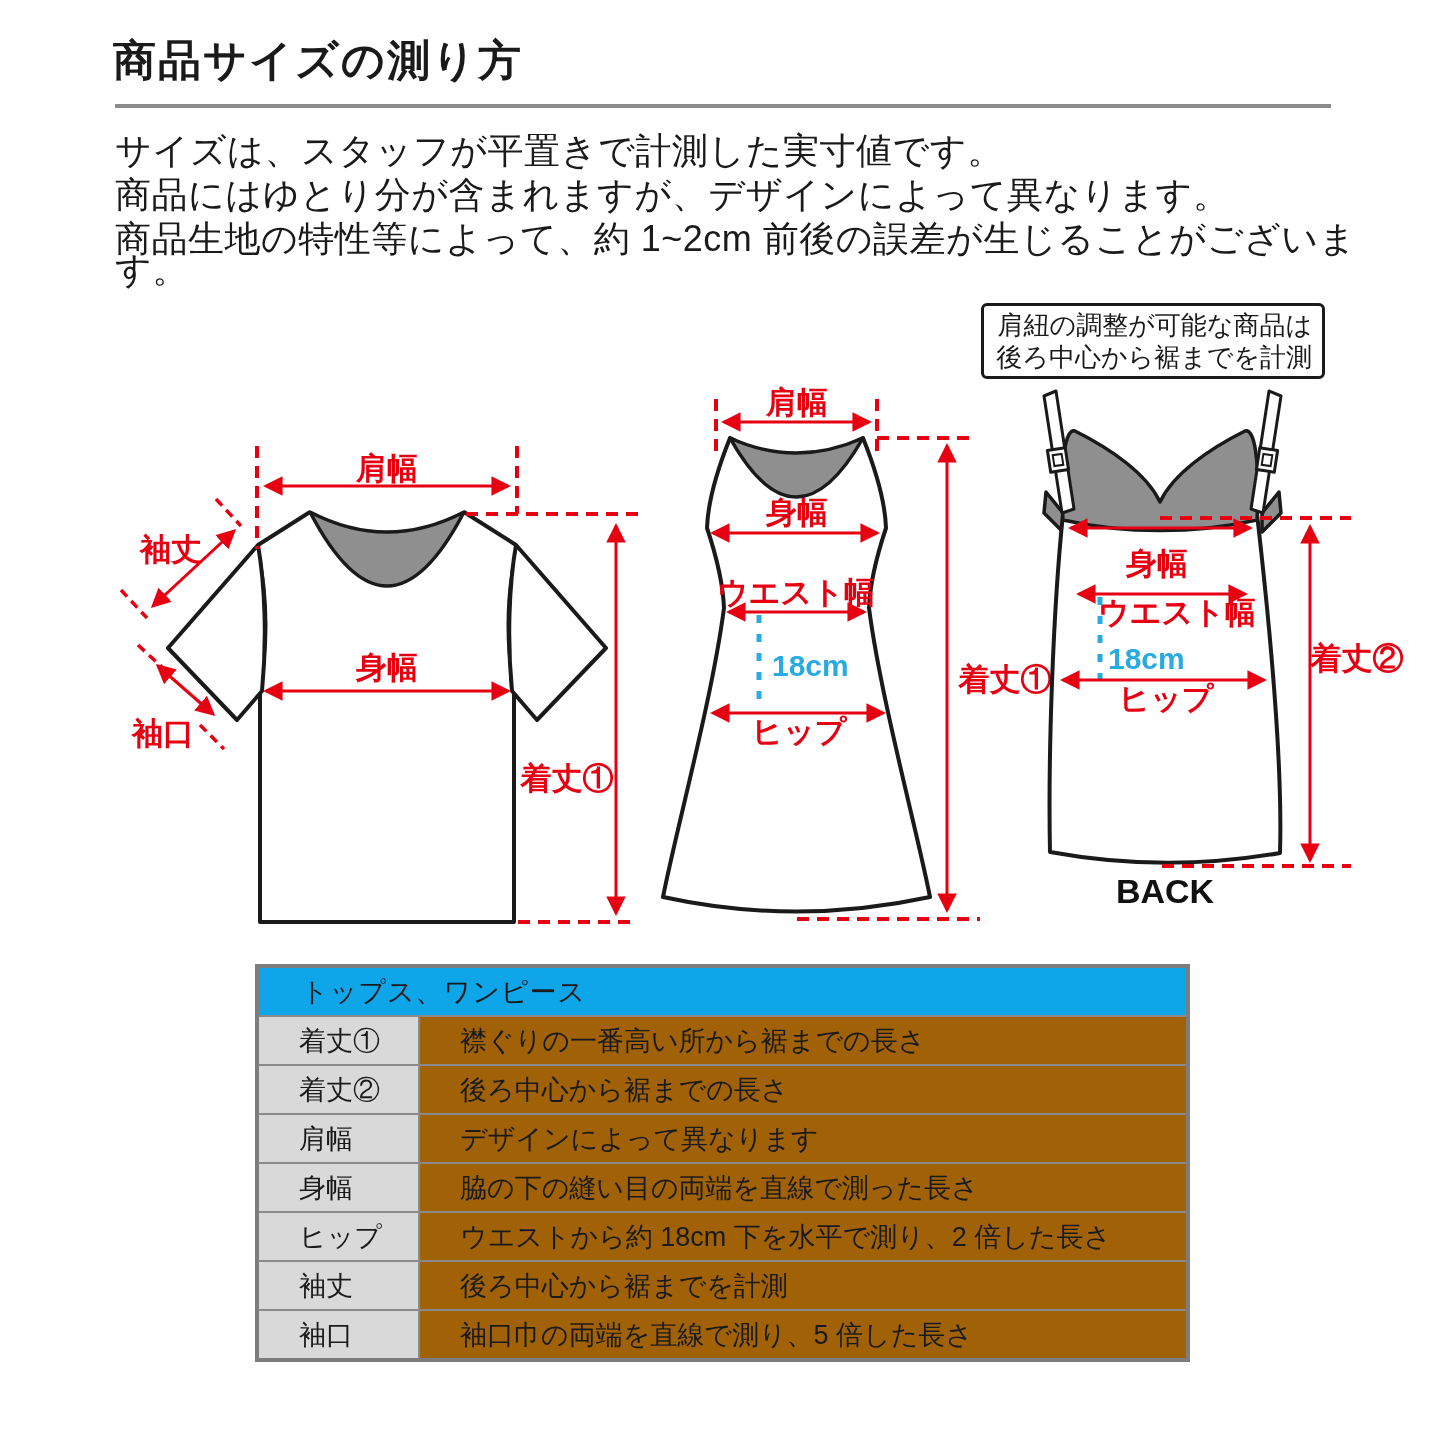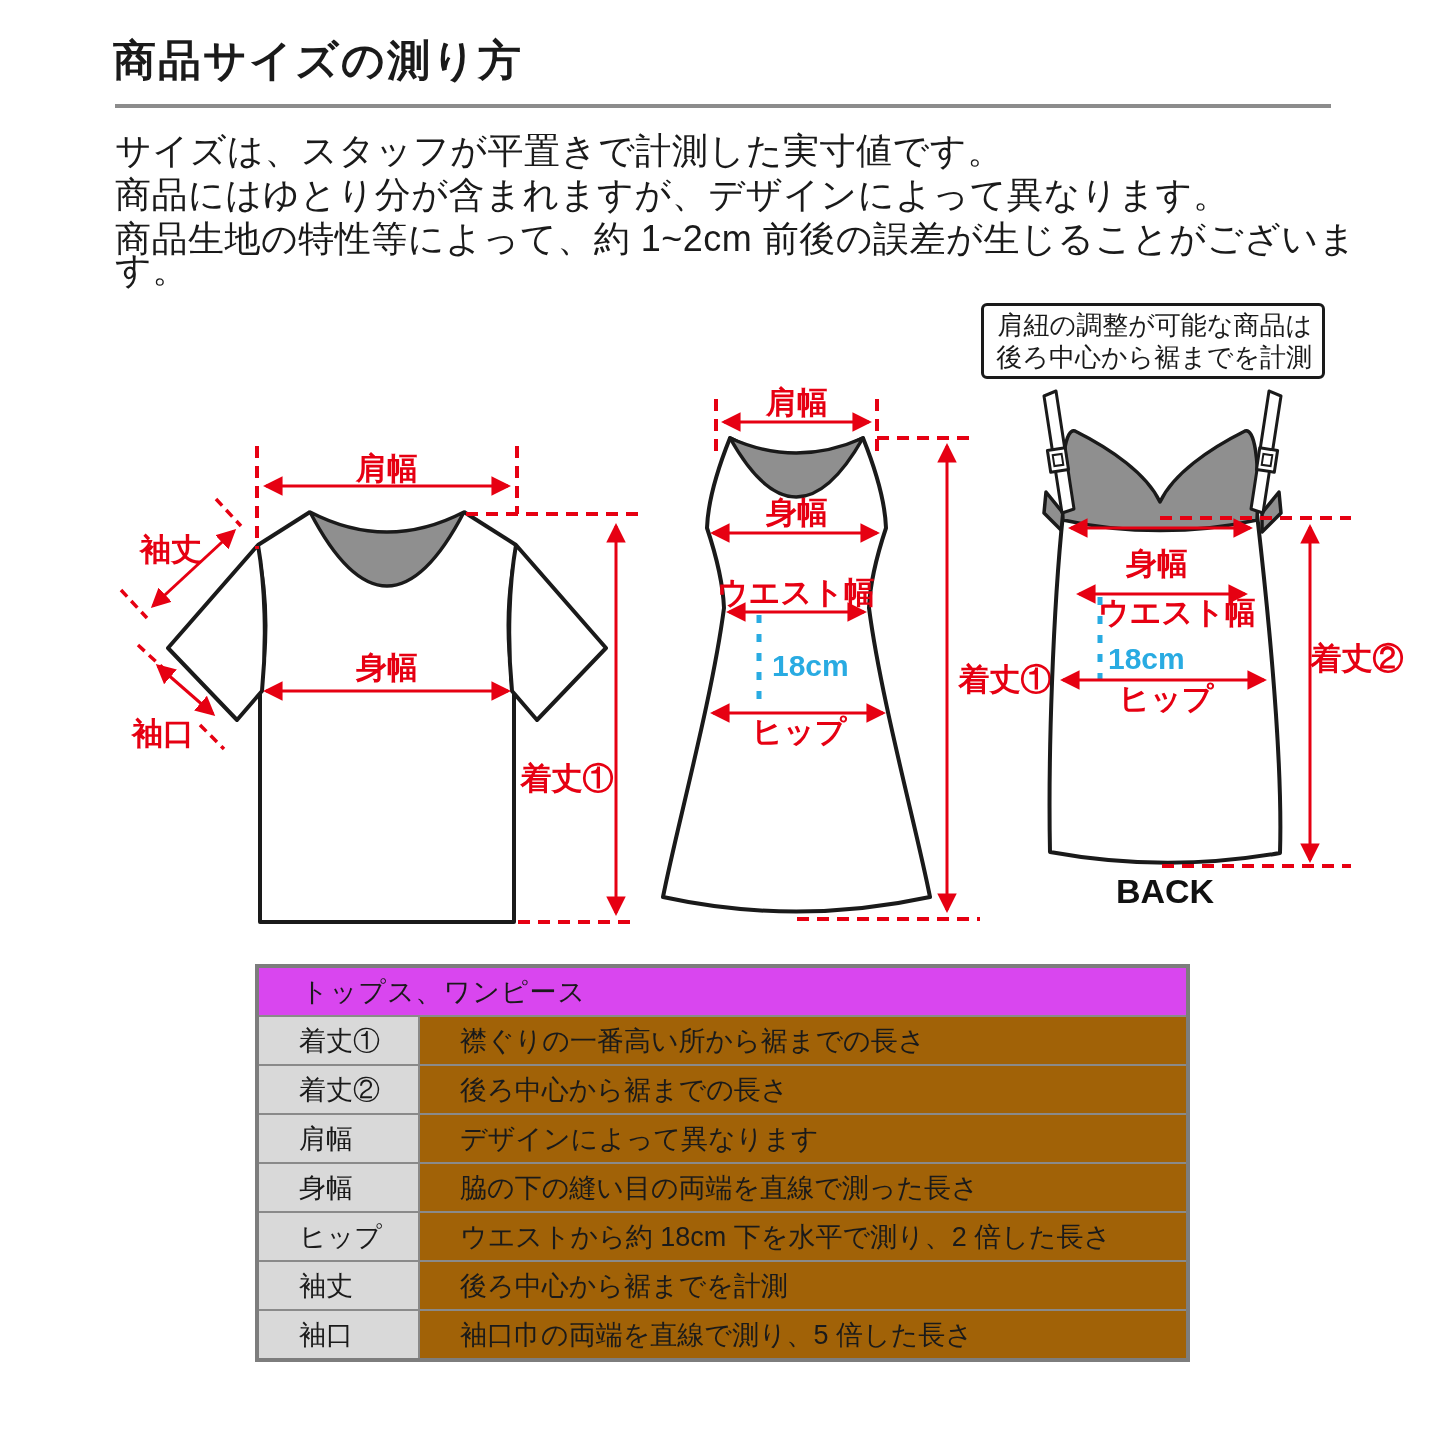--- a/index.html
+++ b/index.html
@@ -9,21 +9,21 @@
   h1.title{margin:0;font-size:43px;font-weight:700;letter-spacing:2px;}
   .rule{background:#8c8c8c;height:4px;}
   .intro p{margin:0 0 13px 0;font-size:36px;line-height:31px;letter-spacing:0.5px;}
   .note-box{border:3px solid #1a1a1a;border-radius:6px;padding:3px 10px;
             font-size:26px;line-height:32px;text-align:right;background:#fff;}
   
   table.spec{border-collapse:collapse;width:935px;table-layout:fixed;
              border:4px solid #7d7d7d;font-size:27px;}
   table.spec td{border:2px solid #8a8a8a;height:45px;vertical-align:middle;
                 white-space:nowrap;overflow:hidden;}
-  td.hdr{background:#d946ef;padding-left:42px;letter-spacing:1px;height:48px;}
+  td.hdr{background:#0ea5e9;padding-left:42px;letter-spacing:1px;height:48px;}
   td.term{background:#d9d9d9;padding-left:40px;width:162px;}
   td.desc{background:#a16207;padding-left:40px;}
   
   .garment{fill:#ffffff;stroke:#1a1a1a;stroke-width:4;stroke-linejoin:round;}
   .garment3{fill:#ffffff;stroke:#1a1a1a;stroke-width:3;stroke-linejoin:round;}
   .grayfill{fill:#8f8f8f;stroke:#1a1a1a;stroke-width:3.5;stroke-linejoin:round;}
   .seam{fill:none;stroke:#1a1a1a;stroke-width:2;}
   .arrow{stroke:#e60012;stroke-width:3;fill:none;
          marker-start:url(#mA);marker-end:url(#mA);}
   .rdash{stroke:#e60012;stroke-width:4;stroke-dasharray:12 8;fill:none;}

